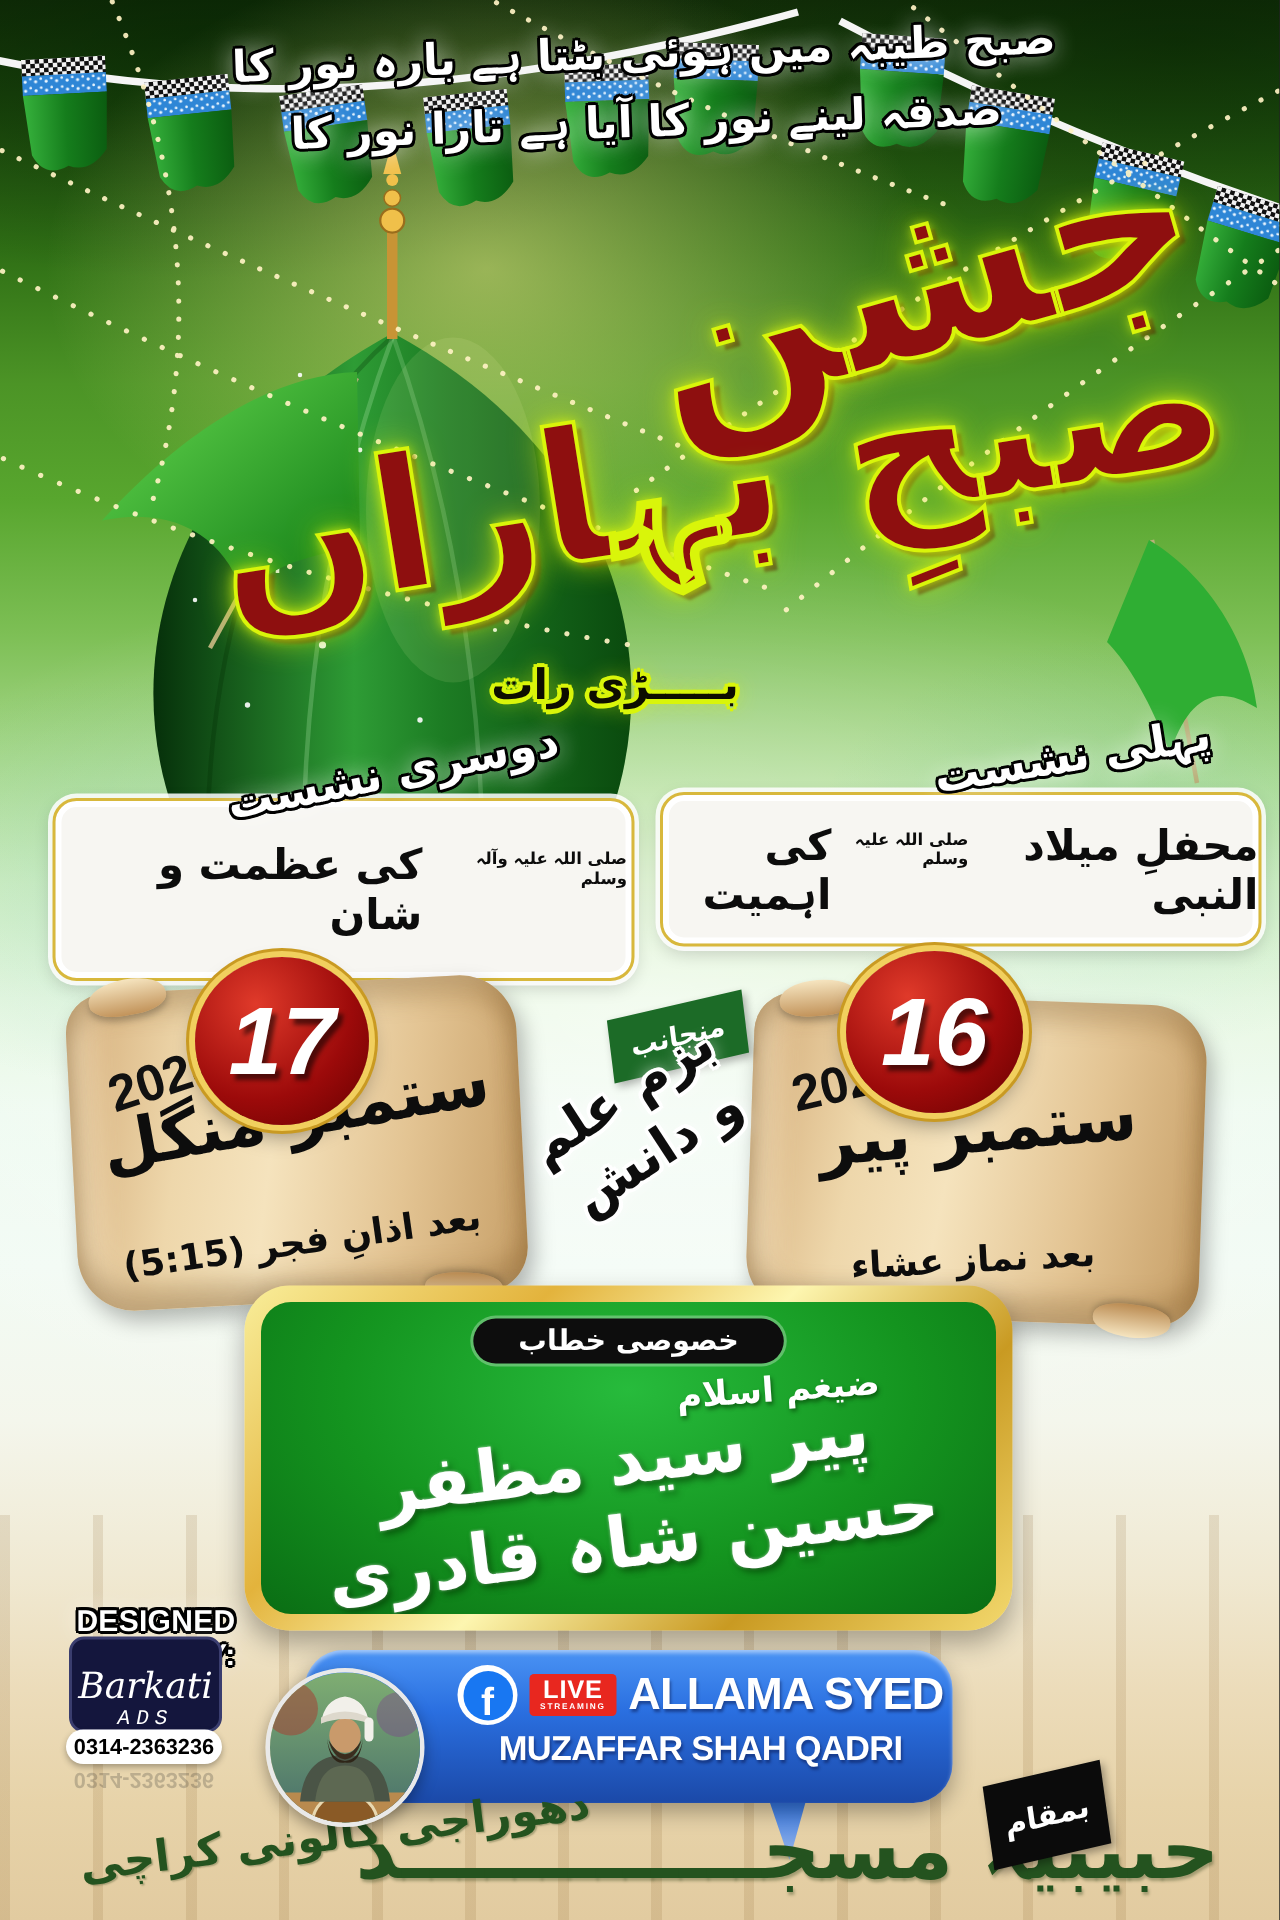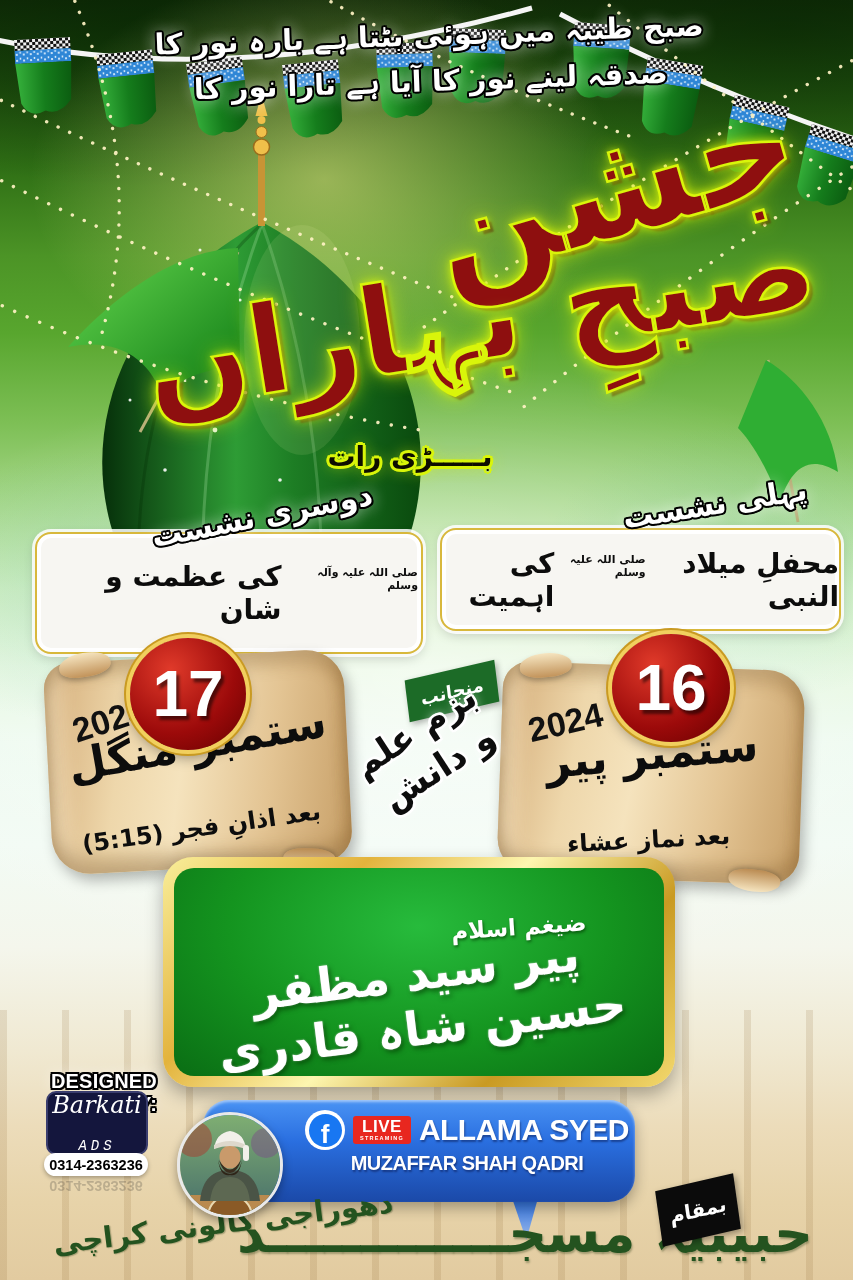--- a/index.html
+++ b/index.html
@@ -72,22 +72,22 @@
     transform:rotate(-15deg);font-family:"Liberation Sans",sans-serif;}
   .sc-byroz{position:absolute;left:148px;top:26px;font-size:15px;font-weight:bold;color:#111;transform:rotate(-12deg);}
   .sc-date{position:absolute;left:0;top:62px;width:100%;text-align:center;font-size:44px;
     font-weight:bold;color:#0d0d0d;transform:rotate(-7deg);}
   .sc-time{position:absolute;left:0;bottom:26px;width:100%;text-align:center;font-size:24px;
     font-weight:bold;color:#0d0d0d;transform:rotate(-5deg);}
   .day-badge{position:absolute;z-index:4;display:flex;align-items:center;justify-content:center;
     border-radius:50%;background:radial-gradient(circle at 35% 28%,#e03a2a,var(--badge-red,#9c0a0a) 58%,#640000 100%);
     box-shadow:0 0 0 4px #f1cf5e,0 0 0 6px #c99a22,0 7px 14px rgba(0,0,0,.4);
     color:#fff;font-family:"Liberation Sans",sans-serif;font-weight:bold;font-size:64px;
-    text-shadow:3px 4px 3px rgba(0,0,0,.55);}
-  .badge-16{left:612px;top:634px;width:118px;height:108px;}
+    text-shadow:3px 4px 3px rgba(0,0,0,.55);font-style:italic;}
+  .badge-16{left:564px;top:634px;width:118px;height:108px;}
   .badge-17{left:130px;top:638px;width:116px;height:112px;}
   
   .org-tag{position:absolute;left:406px;top:670px;width:92px;height:42px;z-index:3;
     background:#1c6b27;transform:rotate(-13deg) skewX(-6deg);display:flex;align-items:center;
     justify-content:center;color:#fff;font-size:18px;font-weight:bold;box-shadow:2px 3px 6px rgba(0,0,0,.3);}
   .org-name{position:absolute;left:348px;top:706px;width:158px;z-index:3;text-align:center;
     font-size:35px;font-weight:bold;color:#0d0d0d;line-height:1.25;transform:rotate(-33deg);
     text-shadow:2.5px 0 #fff,-2.5px 0 #fff,0 2.5px #fff,0 -2.5px #fff,2px 2px #fff,-2px -2px #fff,
       2px -2px #fff,-2px 2px #fff,0 0 12px #fff;}
   
@@ -103,21 +103,21 @@
   .zaigham{position:absolute;top:46px;right:78px;color:#fff;font-size:23px;font-weight:bold;
     transform:rotate(-4deg);text-shadow:1px 2px 3px rgba(0,50,0,.6);}
   .speaker-cal{position:absolute;top:78px;left:25px;width:440px;text-align:center;color:#fff;
     font-size:47px;font-weight:bold;line-height:1.18;transform:rotate(-7deg);
     text-shadow:2px 3px 5px rgba(0,60,0,.65),0 0 2px rgba(255,255,255,.7);}
   
   .des-head{position:absolute;left:35px;top:1070px;width:122px;text-align:right;z-index:3;
     font-size:20px;font-weight:bold;letter-spacing:.2px;}
   .des-box{position:absolute;left:46px;top:1091px;width:98px;height:60px;z-index:3;
     background:var(--navy,#14163d);border:2px solid #3a3d6e;border-radius:10px;color:#fff;
-    display:flex;flex-direction:column;align-items:center;justify-content:space-between;line-height:1;}
+    display:flex;flex-direction:column;align-items:center;justify-content:flex-end;line-height:1;}
   .des-name{font-family:"DejaVu Serif",serif;font-style:italic;font-size:24px;}
   .des-type{font-family:Liberation Mono, monospace;font-style:italic;font-size:14px;letter-spacing:4px;margin-top:3px;}
   .phone-pill{position:absolute;left:44px;top:1153px;width:104px;height:23px;z-index:3;background:#fff;
     border-radius:12px;display:flex;align-items:center;justify-content:center;
     font-size:14.5px;font-weight:bold;color:#000;box-shadow:0 2px 4px rgba(0,0,0,.3);}
   .phone-reflect{position:absolute;left:44px;top:1178px;width:104px;text-align:center;z-index:3;
     font-size:14.5px;font-weight:bold;color:#222;opacity:.22;transform:scaleY(-1);}
   
   .live-banner{position:absolute;left:203px;top:1100px;width:432px;height:102px;z-index:3;
     border-radius:26px;background:linear-gradient(180deg,#4a93f4,var(--banner-blue,#2a6fe0) 40%,#1b49a8 100%);
@@ -129,21 +129,21 @@
   .live-row{display:flex;align-items:center;justify-content:center;gap:8px;}
   .fb-circle{width:40px;height:40px;border-radius:50%;background:#fff;display:flex;align-items:center;
     justify-content:center;flex:0 0 auto;}
   .fb-inner{width:33px;height:33px;border-radius:50%;background:#1877f2;color:#fff;display:flex;
     align-items:flex-end;justify-content:center;font-size:26px;font-weight:bold;line-height:.95;overflow:hidden;}
   .live-badge{background:var(--live-red,#e8271f);border-radius:3px;padding:2px 7px 3px;display:flex;
     flex-direction:column;align-items:center;line-height:1;flex:0 0 auto;}
   .live-word{font-size:17px;letter-spacing:.5px;}
   .streaming-word{font-size:5.5px;letter-spacing:1.2px;margin-top:1px;}
   .live-name1{font-size:30px;letter-spacing:-.5px;white-space:nowrap;text-shadow:1px 2px 2px rgba(0,0,40,.4);}
-  .live-name2{font-size:20px;letter-spacing:-.5px;text-align:center;margin-top:2px;white-space:nowrap;
+  .live-name2{font-size:23px;letter-spacing:-.5px;text-align:center;margin-top:2px;white-space:nowrap;
     text-shadow:1px 2px 2px rgba(0,0,40,.4);}
   .speaker-photo{position:absolute;left:177px;top:1112px;width:106px;height:106px;z-index:4;
     border-radius:50%;overflow:hidden;border:3px solid #e9e9e9;box-shadow:0 4px 10px rgba(0,0,0,.35);box-sizing:border-box;}
   
   .venue-tag{position:absolute;left:658px;top:1182px;width:80px;height:56px;z-index:3;background:#0b0b0b;
     transform:rotate(-13deg) skewX(-5deg);display:flex;align-items:center;justify-content:center;
     color:#fff;font-size:20px;font-weight:bold;box-shadow:2px 3px 6px rgba(0,0,0,.35);}
   .masjid-big{position:absolute;right:40px;top:1202px;z-index:2;color:var(--masjid-green,#24531f);
     font-size:54px;font-weight:bold;white-space:nowrap;text-shadow:1px 2px 2px rgba(40,60,20,.35);}
   .masjid-addr{position:absolute;left:52px;top:1206px;z-index:3;color:var(--masjid-green,#24531f);
@@ -334,20 +334,21 @@
   </div>
   <div class="day-badge badge-17">
     <span>17</span>
   </div>
 
   <div class="org-tag u">منجانب</div>
   <div class="org-name u">بزم علم و دانش</div>
 
   <div class="gold-frame">
     <div class="green-panel">
+      <div class="khitab-pill u">خصوصی خطاب</div>
       <div class="zaigham u">ضیغم اسلام</div>
       <div class="speaker-cal u">پیر سید مظفر حسین شاہ قادری</div>
     </div>
   </div>
 
   <div class="des-head latin ol-b">DESIGNED BY:</div>
   <div class="des-box">
     <span class="des-name">Barkati</span>
     <span class="des-type">ADS</span>
   </div>

